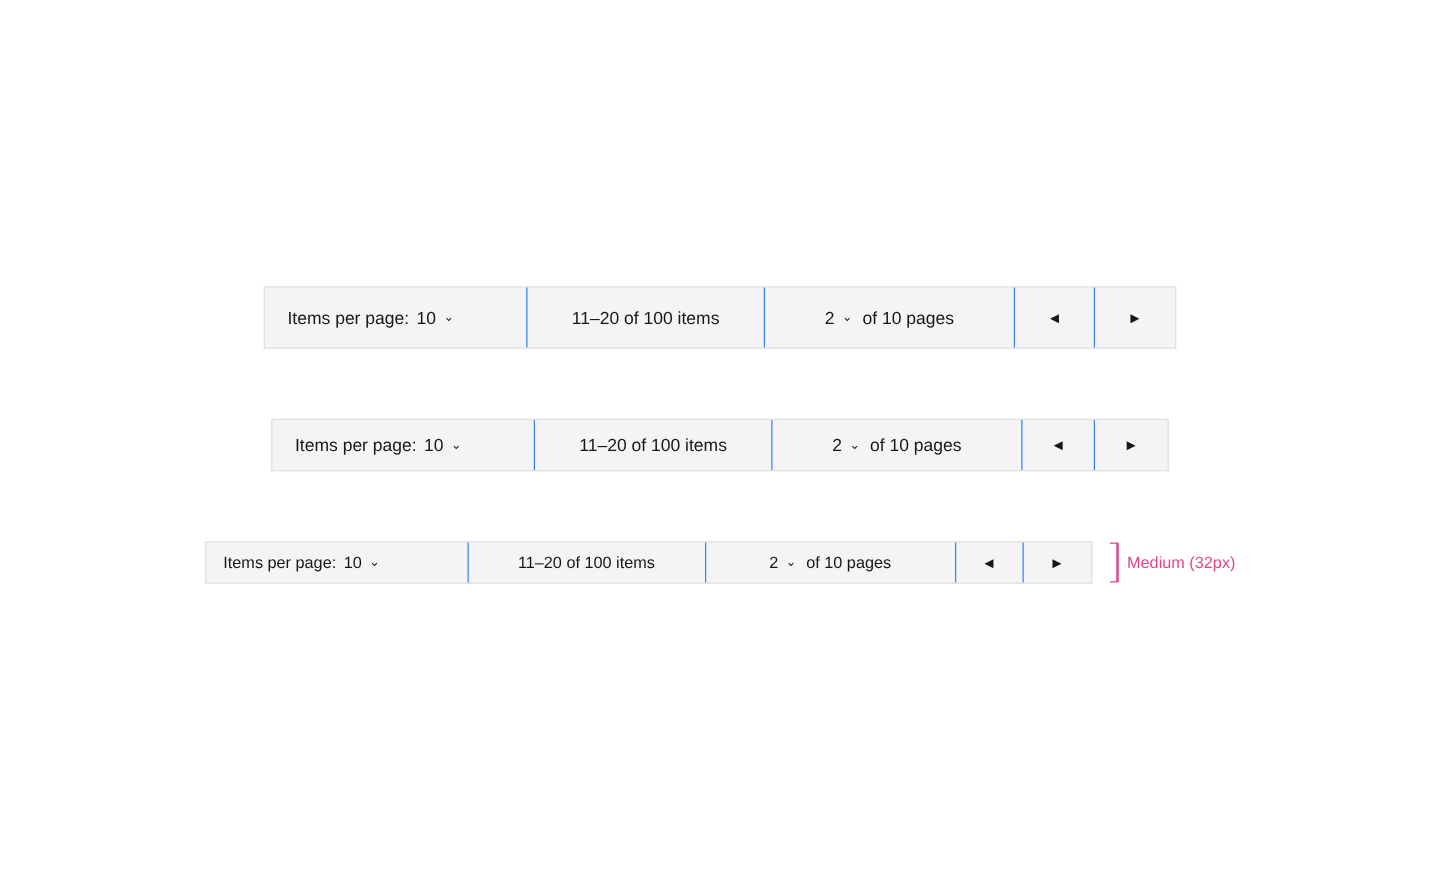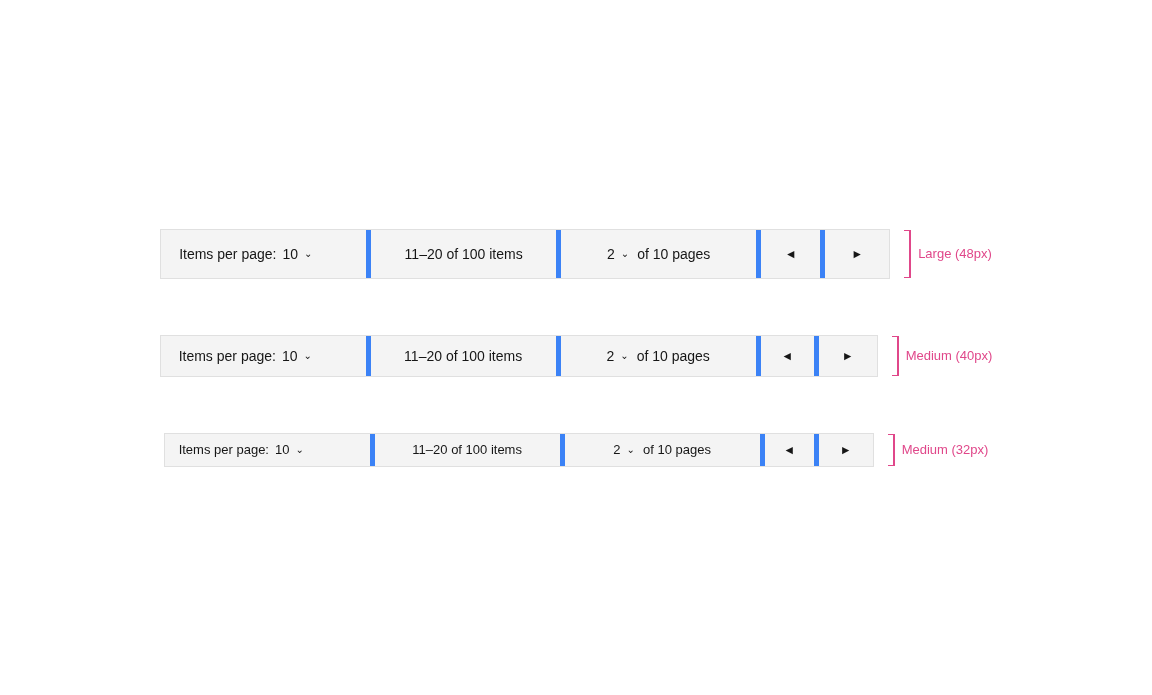--- a/index.html
+++ b/index.html
@@ -27,21 +27,21 @@
       display: flex;
       align-items: stretch;
       border: 1px solid #e0e0e0;
       background: #f4f4f4;
     }
 
     .pagination-bar .cell {
       display: flex;
       align-items: center;
       justify-content: center;
-      border-right: 5px solid #3b82f6;
+      border-right: 1px solid #3b82f6;
       padding: 0 18px;
       font-size: 14px;
       color: #161616;
       white-space: nowrap;
       cursor: default;
     }
 
     .pagination-bar .cell:last-child {
       border-right: none;
     }
@@ -145,28 +145,20 @@
       <span class="chevron-down">⌄</span>
       <span style="margin-left:8px;">of 10 pages</span>
     </div>
     <div class="cell cell-nav">
       <span class="nav-arrow">◄</span>
     </div>
     <div class="cell cell-nav">
       <span class="nav-arrow">►</span>
     </div>
   </div>
-  <div class="size-label">
-    <svg class="bracket-svg" width="10" height="48" viewBox="0 0 10 48">
-      <line x1="8" y1="0" x2="8" y2="48" stroke="#e0478a" stroke-width="2"></line>
-      <line x1="2" y1="0" x2="8" y2="0" stroke="#e0478a" stroke-width="2"></line>
-      <line x1="2" y1="48" x2="8" y2="48" stroke="#e0478a" stroke-width="2"></line>
-    </svg>
-    <span>Large (48px)</span>
-  </div>
 </div>
 
 <div class="section">
   <div class="pagination-bar bar-medium">
     <div class="cell cell-items-per-page">
       <span>Items per page:</span>
       <span style="margin-left:6px;">10</span>
       <span class="chevron-down">⌄</span>
     </div>
     <div class="cell cell-range">
@@ -176,28 +168,20 @@
       <span>2</span>
       <span class="chevron-down">⌄</span>
       <span style="margin-left:8px;">of 10 pages</span>
     </div>
     <div class="cell cell-nav">
       <span class="nav-arrow">◄</span>
     </div>
     <div class="cell cell-nav">
       <span class="nav-arrow">►</span>
     </div>
-  </div>
-  <div class="size-label">
-    <svg class="bracket-svg" width="10" height="40" viewBox="0 0 10 40">
-      <line x1="8" y1="0" x2="8" y2="40" stroke="#e0478a" stroke-width="2"></line>
-      <line x1="2" y1="0" x2="8" y2="0" stroke="#e0478a" stroke-width="2"></line>
-      <line x1="2" y1="40" x2="8" y2="40" stroke="#e0478a" stroke-width="2"></line>
-    </svg>
-    <span>Medium (40px)</span>
   </div>
 </div>
 
 <div class="section">
   <div class="pagination-bar bar-small">
     <div class="cell cell-items-per-page">
       <span>Items per page:</span>
       <span style="margin-left:6px;">10</span>
       <span class="chevron-down">⌄</span>
     </div>

